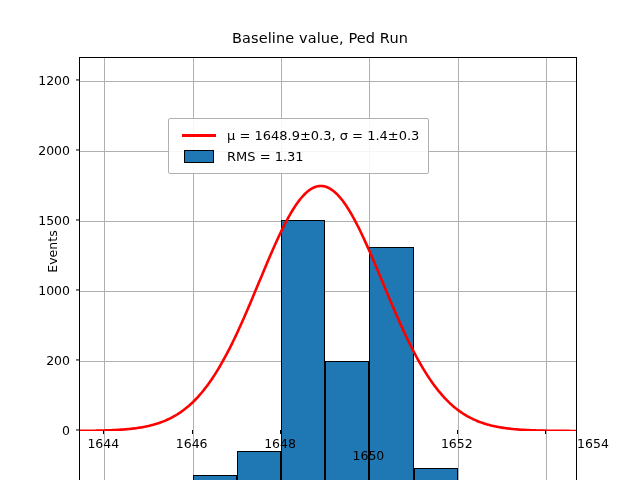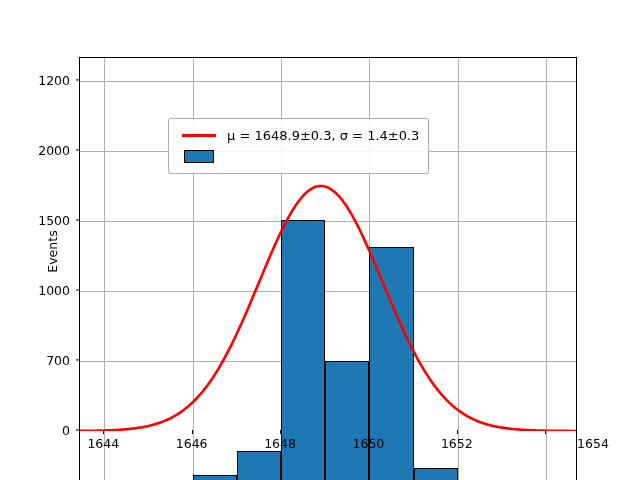--- a/index.html
+++ b/index.html
@@ -22,20 +22,21 @@
   .legend-swatch-wrap{width:44px;display:flex;align-items:center;justify-content:center;}
   .legend-line{width:34px;height:2.6px;background:#ff0000;}
   .legend-patch{width:30px;height:13px;background:#1f77b4;border:1.2px solid #000;box-sizing:border-box;}
   .legend-text{font-size:13px;color:#000;padding-left:6px;white-space:nowrap;font-style:normal;}
 </style>
 </head>
 <body>
 
 <div id="figure">
 
+  <div id="chart-title">Baseline value, Ped Run</div>
 
   <div id="plot-area">
     <div id="gridlines-v">
         <div class="gridline-v" style="left: 24.3px;"></div>
         <div class="gridline-v" style="left: 112.68px;"></div>
         <div class="gridline-v" style="left: 201.06px;"></div>
         <div class="gridline-v" style="left: 289.43px;"></div>
         <div class="gridline-v" style="left: 377.81px;"></div>
         <div class="gridline-v" style="left: 466.18px;"></div>
       </div>
@@ -66,46 +67,47 @@
       <div class="legend-row">
         <span class="legend-swatch-wrap">
             <span class="legend-line"></span>
           </span>
         <span class="legend-text">μ = 1648.9±0.3, σ = 1.4±0.3</span>
       </div>
       <div class="legend-row">
         <span class="legend-swatch-wrap">
             <span class="legend-patch"></span>
           </span>
+        <span class="legend-text">RMS = 1.31</span>
       </div>
     </div>
   </div>
 
   <div id="yticks">
       <div class="ytick-label" style="top: 430px; width: 70px; left: 0px;">0</div>
       <div class="ytick-mark" style="top: 430px; left: 75.5px;"></div>
-      <div class="ytick-label" style="top: 359.99px; width: 70px; left: 0px;">700</div>
+      <div class="ytick-label" style="top: 359.99px; width: 70px; left: 0px;">200</div>
       <div class="ytick-mark" style="top: 359.99px; left: 75.5px;"></div>
       <div class="ytick-label" style="top: 289.98px; width: 70px; left: 0px;">1000</div>
       <div class="ytick-mark" style="top: 289.98px; left: 75.5px;"></div>
       <div class="ytick-label" style="top: 219.98px; width: 70px; left: 0px;">1500</div>
       <div class="ytick-mark" style="top: 219.98px; left: 75.5px;"></div>
       <div class="ytick-label" style="top: 149.97px; width: 70px; left: 0px;">2000</div>
       <div class="ytick-mark" style="top: 149.97px; left: 75.5px;"></div>
       <div class="ytick-label" style="top: 79.96px; width: 70px; left: 0px;">1200</div>
       <div class="ytick-mark" style="top: 79.96px; left: 75.5px;"></div>
     </div>
   <div id="xticks">
       <div class="xtick-label" style="left: 103.3px;">1644</div>
       <div class="xtick-mark" style="left: 103.3px;"></div>
       <div class="xtick-label" style="left: 191.68px;">1646</div>
       <div class="xtick-mark" style="left: 191.68px;"></div>
       <div class="xtick-label" style="left: 280.06px;">1648</div>
       <div class="xtick-mark" style="left: 280.06px;"></div>
-      <div class="xtick-label" style="left: 368.43px;">1650</div>
+      <div class="xtick-label" style="left: 368.43px; margin-top: 12px;">1650</div>
       <div class="xtick-mark" style="left: 368.43px;"></div>
       <div class="xtick-label" style="left: 456.81px;">1652</div>
       <div class="xtick-mark" style="left: 456.81px;"></div>
       <div class="xtick-label" style="left: 545px; margin-left: 48px;">1654</div>
       <div class="xtick-mark" style="left: 545.18px;"></div>
     </div>
 
   <div id="yaxis-label">Events</div>
 </div>
 

